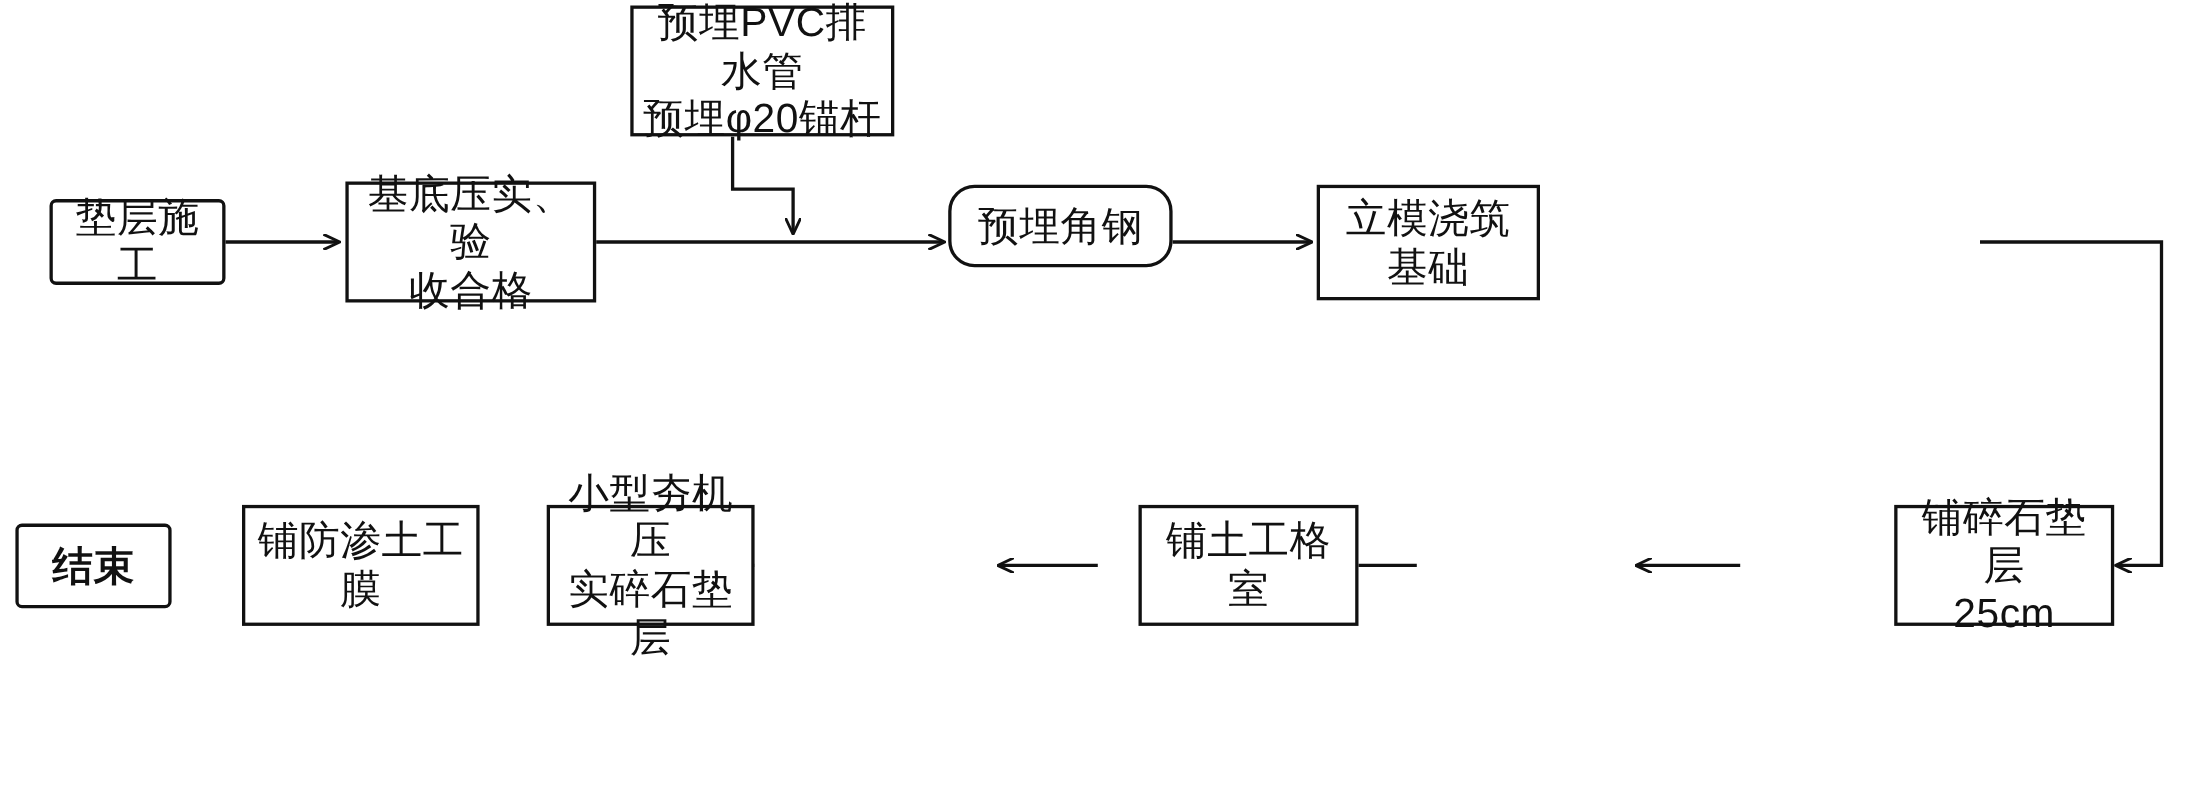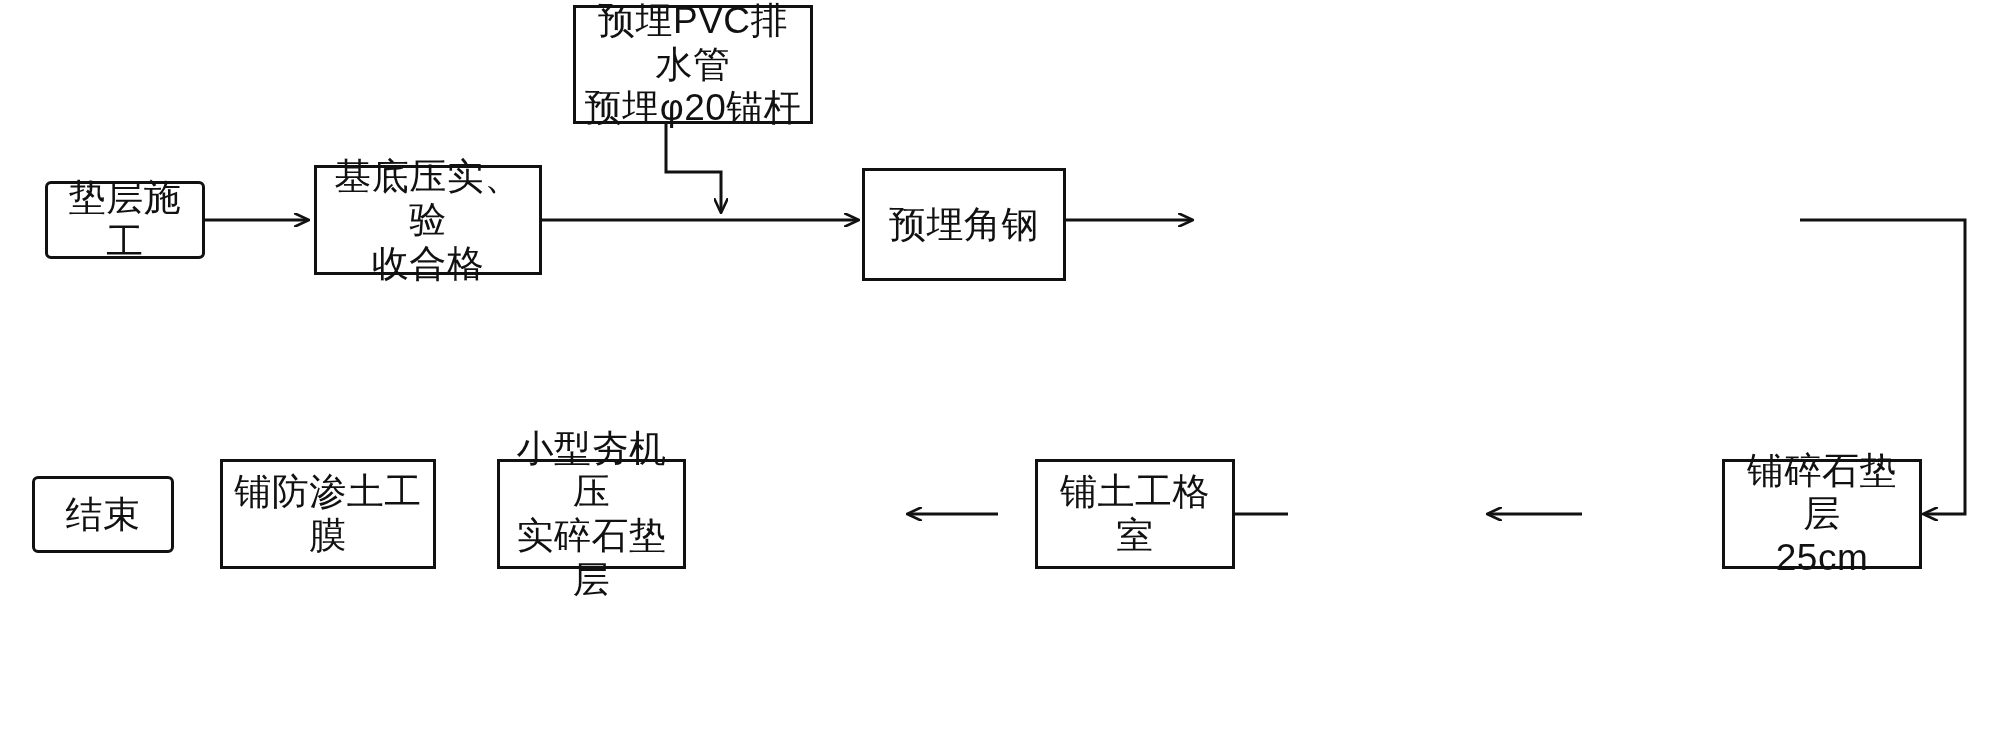--- a/index.html
+++ b/index.html
@@ -99,41 +99,44 @@
 
   <div class="node rounded" style="left:45px; top:181px; width:160px; height:78px;">
     <span class="node-label">垫层施工</span>
   </div>
 
   <div class="node rect" style="left:314px; top:165px; width:228px; height:110px;">
     <span class="node-label">基底压实、验
 收合格</span>
   </div>
 
-  <div class="node rect" style="left:862px; top:168px; width:204px; height:113px;">
+  <div class="node rect" style="left:862px; top:168px; width:204px; height:75px;border-radius:24px;">
     <span class="node-label">预埋角钢</span>
   </div>
 
+  <div class="node rect" style="left:1197px; top:168px; width:203px; height:105px;">
+    <span class="node-label">立模浇筑基础</span>
+  </div>
 
   <div class="node rect" style="left:1722px; top:459px; width:200px; height:110px;">
     <span class="node-label">铺碎石垫层
 25cm</span>
   </div>
 
   <div class="node rect" style="left:1035px; top:459px; width:200px; height:110px;">
     <span class="node-label">铺土工格室</span>
   </div>
 
 
   <div class="node rect" style="left:220px; top:459px; width:216px; height:110px;">
     <span class="node-label">铺防渗土工膜</span>
   </div>
 
   <div class="node rect" style="left:497px; top:459px; width:189px; height:110px;">
     <span class="node-label">小型夯机压
 实碎石垫层</span>
   </div>
 
-  <div class="node rounded" style="left:32px; top:476px; width:142px; height:77px;">
+  <div class="node rounded" style="left:14px; top:476px; width:142px; height:77px;font-weight:bold;">
     <span class="node-label">结束</span>
   </div>
 
 </div>
 
 </body></html>

